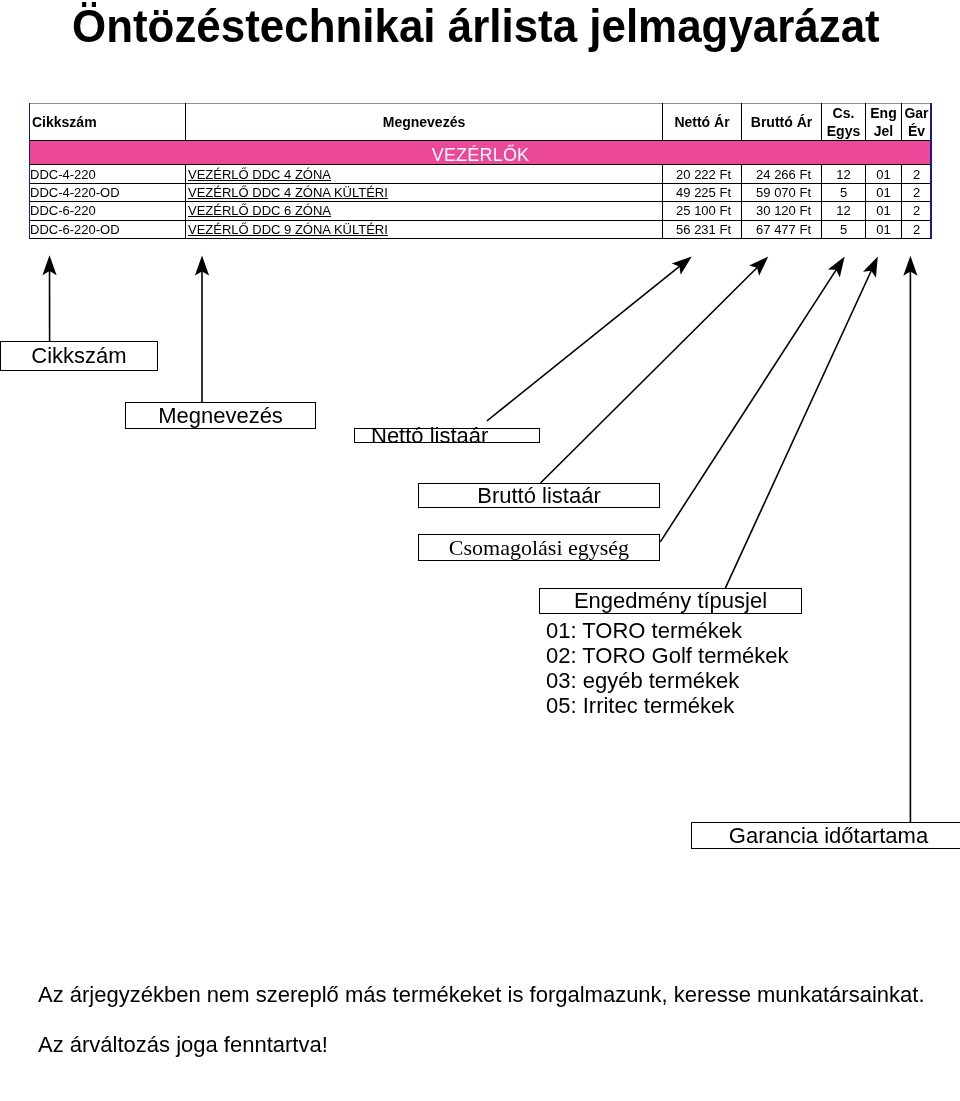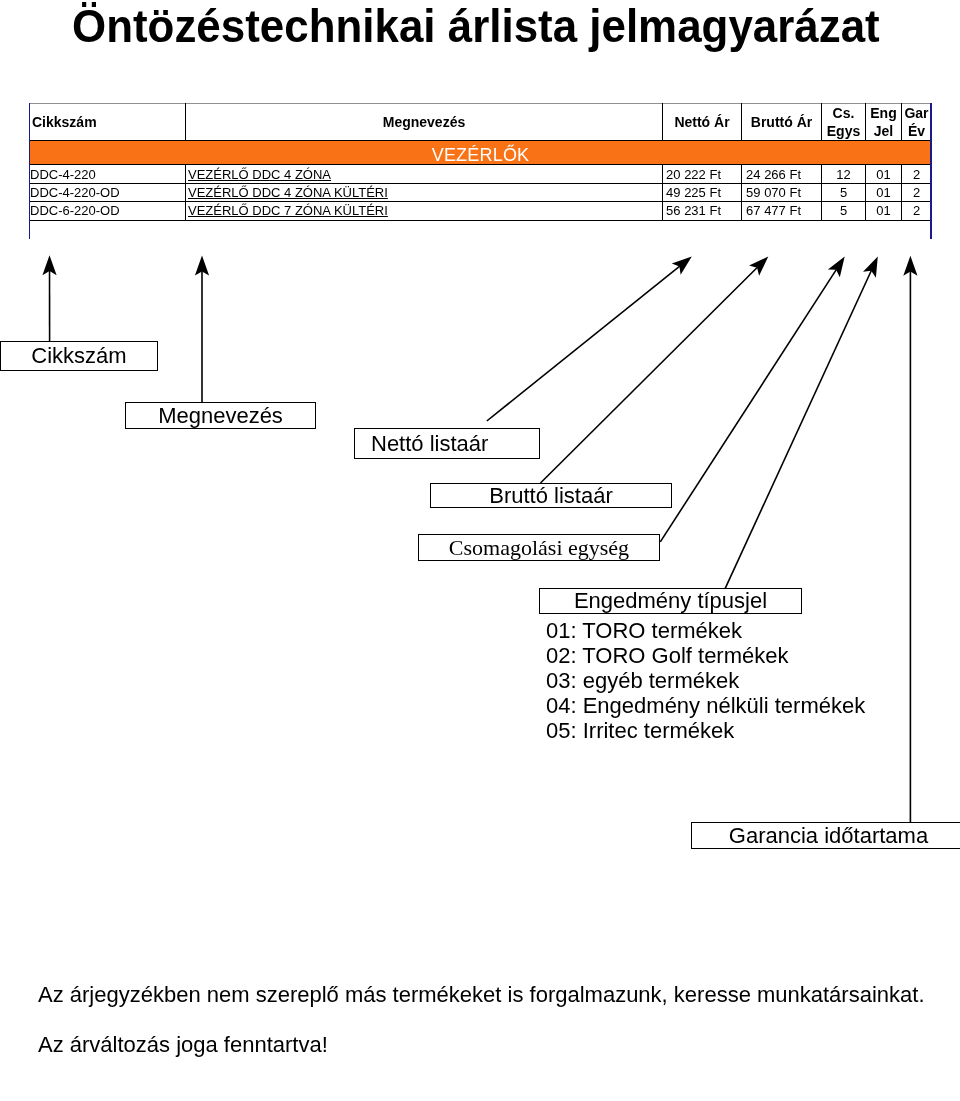--- a/index.html
+++ b/index.html
@@ -14,21 +14,21 @@
   
   #tablewrap{left:29px;top:103px;width:902px;height:135px;}
   #pricetable{border-collapse:collapse;table-layout:fixed;width:902px;font-size:13px;}
   #pricetable td{border:1px solid #000;padding:0;height:17.4px;vertical-align:middle;
                  overflow:hidden;white-space:nowrap;}
   #pricetable tr.hdr td{height:36px;font-weight:bold;font-size:14px;text-align:center;vertical-align:middle;line-height:18px;
                         border-top:1px solid #909090;}
   #pricetable tr.hdr td.lft{text-align:left;padding-left:2px;}
   #pricetable td.c0{padding-left:0px;}
   #pricetable td.c1{padding-left:2px;text-decoration:underline;}
-  #pricetable td.num{text-align:right;padding-right:20px;}
+  #pricetable td.num{text-align:right;padding-right:10px;}
   #pricetable td.ctr{text-align:center;}
   #pricetable tr.green td{background:inherit;color:inherit;font-weight:normal;font-size:18px;
                           text-align:center;height:23.4px;letter-spacing:0.2px;line-height:22px;padding:0;}
   #pricetable tr.green td span{display:inline-block;transform:translateY(2px);}
   .bluel{left:28.5px;top:103px;width:1.6px;height:136px;background:#1a1a7a;}
   .bluer{left:929.8px;top:103px;width:2.2px;height:136px;background:#1a1aa8;}
 
   
   .callout{border:1px solid #000;box-sizing:border-box;font-size:22px;line-height:1;
            display:flex;align-items:center;justify-content:center;white-space:nowrap;background:#fff;}
@@ -63,21 +63,21 @@
       <tbody id="ptbody">
           <tr class="hdr">
             <td class="lft"><span>Cikkszám</span></td>
             <td class=""><span>Megnevezés</span></td>
             <td class=""><span>Nettó Ár</span></td>
             <td class=""><span>Bruttó Ár</span></td>
             <td class=""><span>Cs.<br>Egys</span></td>
             <td class=""><span>Eng<br>Jel</span></td>
             <td class=""><span>Gar<br>Év</span></td>
           </tr>
-          <tr class="green" style="background:#f97316;color:#ffffff;border-radius:8px;">
+          <tr class="green" style="background:#ec4899;color:#ffffff;border-radius:8px;">
             <td colspan="7"><span>VEZÉRLŐK</span></td>
           </tr>
           <tr>
             <td class="c0">DDC-4-220</td>
             <td class="c1">VEZÉRLŐ DDC 4 ZÓNA</td>
             <td class="num">20 222 Ft</td>
             <td class="num">24 266 Ft</td>
             <td class="ctr">12</td>
             <td class="ctr">01</td>
             <td class="ctr">2</td>
@@ -85,22 +85,31 @@
           <tr>
             <td class="c0">DDC-4-220-OD</td>
             <td class="c1">VEZÉRLŐ DDC 4 ZÓNA KÜLTÉRI</td>
             <td class="num">49 225 Ft</td>
             <td class="num">59 070 Ft</td>
             <td class="ctr">5</td>
             <td class="ctr">01</td>
             <td class="ctr">2</td>
           </tr>
           <tr>
+            <td class="c0">DDC-6-220</td>
+            <td class="c1">VEZÉRLŐ DDC 6 ZÓNA</td>
+            <td class="num">25 100 Ft</td>
+            <td class="num">30 120 Ft</td>
+            <td class="ctr">12</td>
+            <td class="ctr">01</td>
+            <td class="ctr">2</td>
+          </tr>
+          <tr>
             <td class="c0">DDC-6-220-OD</td>
-            <td class="c1">VEZÉRLŐ DDC 7 ZÓNA KÜLTÉRI</td>
+            <td class="c1">VEZÉRLŐ DDC 9 ZÓNA KÜLTÉRI</td>
             <td class="num">56 231 Ft</td>
             <td class="num">67 477 Ft</td>
             <td class="ctr">5</td>
             <td class="ctr">01</td>
             <td class="ctr">2</td>
           </tr>
         </tbody>
     </table>
   </div>
   <div class="abs bluel" style="background: rgb(26, 26, 140);"></div>
@@ -123,40 +132,39 @@
       <path d="M910.40,255.80 L917.50,275.80 L910.40,271.60 L903.30,275.80 Z" fill="#000"></path>
     </svg>
 
   <div id="calloutlayer">
       <div class="abs callout" style="left:0px;top:341px;width:158px;height:30px;justify-content:center;">
         <span>Cikkszám</span>
       </div>
       <div class="abs callout" style="left:125px;top:402px;width:191px;height:27px;justify-content:center;">
         <span>Megnevezés</span>
       </div>
-      <div class="abs callout" style="left:354px;top:428px;width:186px;height:31px;justify-content:flex-start;padding-left:16px;">
+      <div class="abs callout" style="left:354px;top:428px;width:186px;height:15px;justify-content:flex-start;padding-left:16px;">
         <span>Nettó listaár</span>
       </div>
-      <div class="abs callout" style="left:418px;top:483px;width:242px;height:25px;justify-content:center;margin-left:12px;">
+      <div class="abs callout" style="left:418px;top:483px;width:242px;height:25px;justify-content:center;">
         <span>Bruttó listaár</span>
       </div>
       <div class="abs callout" style="left:418px;top:534px;width:242px;height:27px;justify-content:center;font-family:Liberation Serif, serif;">
         <span>Csomagolási egység</span>
       </div>
       <div class="abs callout" style="left:539px;top:588px;width:263px;height:26px;justify-content:center;">
         <span>Engedmény típusjel</span>
       </div>
       <div class="abs callout" style="left:691px;top:822px;width:275px;height:27px;justify-content:center;">
         <span>Garancia időtartama</span>
       </div>
     </div>
 
   <div id="codes" class="abs">
       <div>01: TORO termékek</div>
       <div>02: TORO Golf termékek</div>
       <div>03: egyéb termékek</div>
-      <div>04: Engedmény nélküli termékek</div>
       <div>05: Irritec termékek</div>
     </div>
 
   <div id="f1" class="abs">Az árjegyzékben nem szereplő más termékeket is forgalmazunk, keresse munkatársainkat.</div>
   <div id="f2" class="abs">Az árváltozás joga fenntartva!</div>
 </div>
 
 </body></html>

